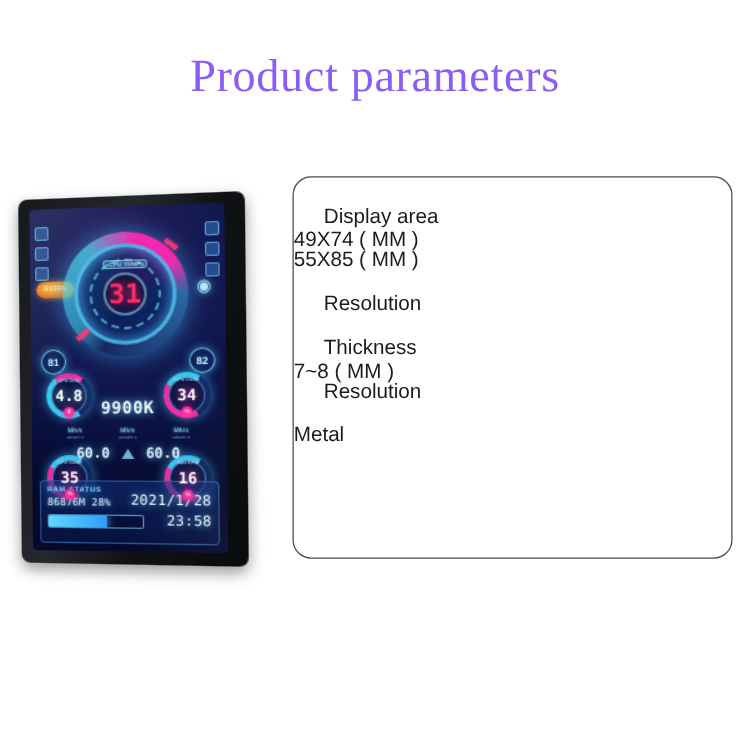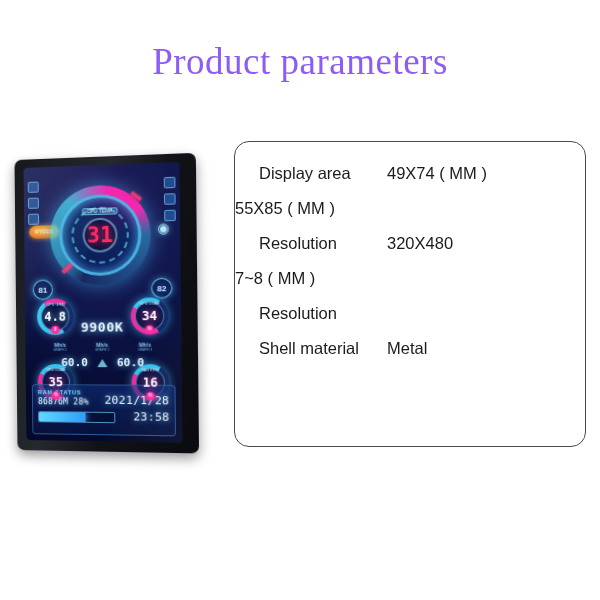--- a/index.html
+++ b/index.html
@@ -224,20 +224,21 @@
   
   .spec{
     position:absolute;left:234px;top:141px;width:352px;height:306px;
     border:1.6px solid #4a4a4a;border-radius:15px;
     background:#fff;box-sizing:border-box;
     padding:22px 0 0 0;
   }
   .srow{
     display:flex;align-items:baseline;
     height:35px;
+    flex-direction:column;
   }
   .sk{
     width:152px;padding-left:24px;box-sizing:border-box;
     font-size:16.5px;color:#1b1b1b;
   }
   .sv{
     flex:1;font-size:16.5px;color:#1b1b1b;white-space:nowrap;
   }
 </style>
 </head>
@@ -350,27 +351,26 @@
   <div class="spec">
     <div class="srow">
       <div class="sk">Display area</div>
       <div class="sv">49X74   ( MM )</div>
     </div>
     <div class="srow">
       <div class="sv">55X85   ( MM )</div>
     </div>
     <div class="srow">
       <div class="sk">Resolution</div>
-      <div class="sv">320X480</div>
-    </div>
-    <div class="srow">
+    </div>
+    <div class="srow">
+      <div class="sk">Thickness</div>
       <div class="sv">7~8 ( MM )</div>
     </div>
     <div class="srow">
       <div class="sk">Resolution</div>
     </div>
     <div class="srow">
-      <div class="sk">Shell material</div>
       <div class="sv">Metal</div>
     </div>
   </div>
 
 </div>
 
 </body></html>

